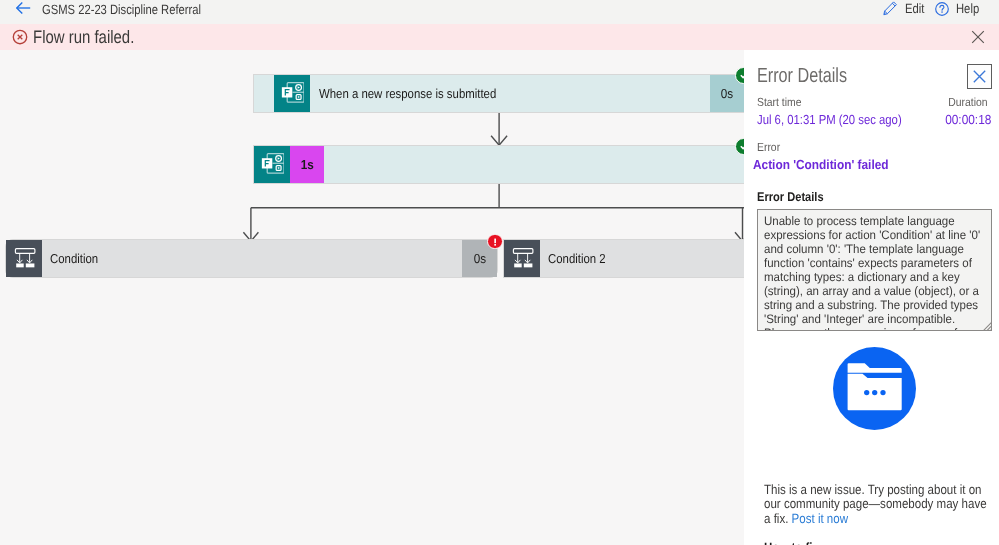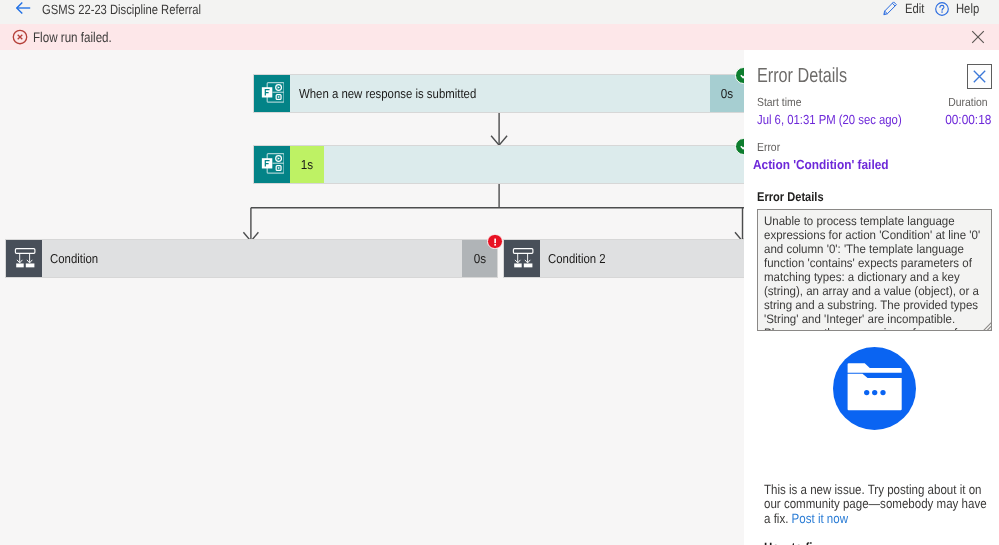--- a/index.html
+++ b/index.html
@@ -30,21 +30,21 @@
   .tb-cmd { position:absolute; top:0; height:24px; display:flex;
             align-items:center; cursor:pointer; font-size:13.4px; color:#3b3a39; }
   .tb-cmd .sx { transform:scaleX(0.84); }
   .tb-cmd svg { display:block; }
 
   
   .banner { position:absolute; left:0; top:24px; width:999px; height:26px;
             background:#fde7e9; }
   .banner-icon { position:absolute; left:11.5px; top:29.2px; width:16px; height:16px; }
   .banner-text { position:absolute; left:32.6px; top:24.2px; height:26px; line-height:26px;
-                 font-size:14px; color:#3b3a39; }
+                 font-size:18px; color:#3b3a39; }
   .banner-text .sx { transform:scaleX(0.83); }
   .banner-close { position:absolute; left:971px; top:30px; width:14px; height:14px; cursor:pointer; }
 
   
   .canvas { position:absolute; left:0; top:50px; width:744px; height:495px;
             background:#f7f6f6; overflow:hidden; }
   .card { position:absolute; display:flex; align-items:stretch; border:1px solid #d7d7d7; }
   .card-icon { width:36px; flex:0 0 36px; position:relative; }
   .card-icon svg { position:absolute; }
   .card-title { flex:1 1 auto; display:flex; align-items:center; padding-left:8.5px;
@@ -148,21 +148,21 @@
         <path d="M250.9 157.8 L760 157.8"></path>
 
         <path d="M250.9 157.8 L250.9 191.2"></path>
         <path d="M243.4 182.2 L250.9 191.2 L258.4 182.2" stroke-linejoin="miter"></path>
 
         <path d="M742.5 157.8 L742.5 191.2"></path>
         <path d="M735 182.2 L742.5 191.2 L750 182.2" stroke-linejoin="miter"></path>
       </g>
     </svg>
 
-    <div class="card" style="left:253px;top:24px;width:492px;height:39px;background:#dcebec;">
+    <div class="card" style="left:253px;top:24px;width:492px;height:39px;background:#dcebec;padding-left:20px;">
       <div class="card-icon" style="background:#038387;">
         <svg width="26.8" height="26.8" viewBox="-2 -2 24 24" style="left:3.2px;top:4.4px;">
             <g class="forms-glyph">
               <rect x="7.14" y="1.33" width="15.05" height="17.44" rx="0.85" fill="none" stroke="#a6d2d4" stroke-width="1.1"></rect>
               <path d="M11.9 9.87 H22.19" stroke="#a6d2d4" stroke-width="1.1"></path>
               <circle cx="17.32" cy="5.6" r="2.56" fill="none" stroke="#ffffff" stroke-width="1.1"></circle>
               <path d="M16.5 4.45 L18.55 5.6 L16.5 6.75 Z" fill="#ffffff"></path>
               <rect x="15.18" y="11.93" width="4.36" height="4.28" rx="0.85" fill="none" stroke="#ffffff" stroke-width="1.1"></rect>
               <rect x="16.6" y="13.35" width="1.5" height="1.45" rx="0.35" fill="#ffffff"></rect>
               <rect x="2.35" y="5.35" width="9.35" height="9.2" fill="#ffffff"></rect>
@@ -191,31 +191,31 @@
               <path d="M11.9 9.87 H22.19" stroke="#a6d2d4" stroke-width="1.1"></path>
               <circle cx="17.32" cy="5.6" r="2.56" fill="none" stroke="#ffffff" stroke-width="1.1"></circle>
               <path d="M16.5 4.45 L18.55 5.6 L16.5 6.75 Z" fill="#ffffff"></path>
               <rect x="15.18" y="11.93" width="4.36" height="4.28" rx="0.85" fill="none" stroke="#ffffff" stroke-width="1.1"></rect>
               <rect x="16.6" y="13.35" width="1.5" height="1.45" rx="0.35" fill="#ffffff"></rect>
               <rect x="2.35" y="5.35" width="9.35" height="9.2" fill="#ffffff"></rect>
               <path d="M5.45 12.75 V7.45 H9.25 M5.45 10.2 H8.4" stroke="#038387" stroke-width="1.1" fill="none" stroke-linecap="butt"></path>
             </g>
           </svg>
       </div>
-      <div class="card-dur" style="background:#bef264;width:34px;flex:0 0 34px;">
+      <div class="card-dur" style="background:#d946ef;width:34px;flex:0 0 34px;font-weight:bold;">
           <span class="sxc">1s</span>
         </div>
     </div>
     <div class="badge" style="left:735.3px;top:88.3px;width:17.2px;height:17.2px;background:#0d7d2e;border:1.55px solid #fdfdfd;">
       <svg width="10.5" height="10.5" viewBox="0 0 12 12" style="margin-top:-0.5px;">
         <path d="M2.1 6.0 L4.7 8.7 L10.0 2.9" stroke="#fff" stroke-width="1.75" fill="none" stroke-linecap="butt" stroke-linejoin="miter"></path>
       </svg>
     </div>
 
-    <div class="card" style="left:5px;top:189px;width:493px;height:39px;background:#dfe0e1;">
+    <div class="card" style="left:5px;top:189px;width:493px;height:39px;background:#dfe0e1;border-radius:8px;">
       <div class="card-icon" style="background:#484f59;">
         <svg width="24" height="24" viewBox="0 0 24 24" style="left:6.8px;top:5.85px;">
             <g class="cond-glyph">
               <rect x="2.4" y="2.65" width="19.5" height="4.7" rx="1.05" fill="none" stroke="#ffffff" stroke-width="1.15"></rect>
               <path d="M6.7 7.35 V16.3 M16.6 7.35 V16.3" stroke="#ffffff" stroke-width="0.95"></path>
               <path d="M4.25 14.15 L6.7 16.9 L9.15 14.15" fill="none" stroke="#ffffff" stroke-width="0.95" stroke-linecap="round" stroke-linejoin="round"></path>
               <path d="M14.15 14.15 L16.6 16.9 L19.05 14.15" fill="none" stroke="#ffffff" stroke-width="0.95" stroke-linecap="round" stroke-linejoin="round"></path>
               <rect x="3.2" y="17.45" width="7.5" height="3.9" fill="#ffffff"></rect>
               <rect x="12.8" y="17.45" width="8.6" height="3.9" fill="#ffffff"></rect>
             </g>

